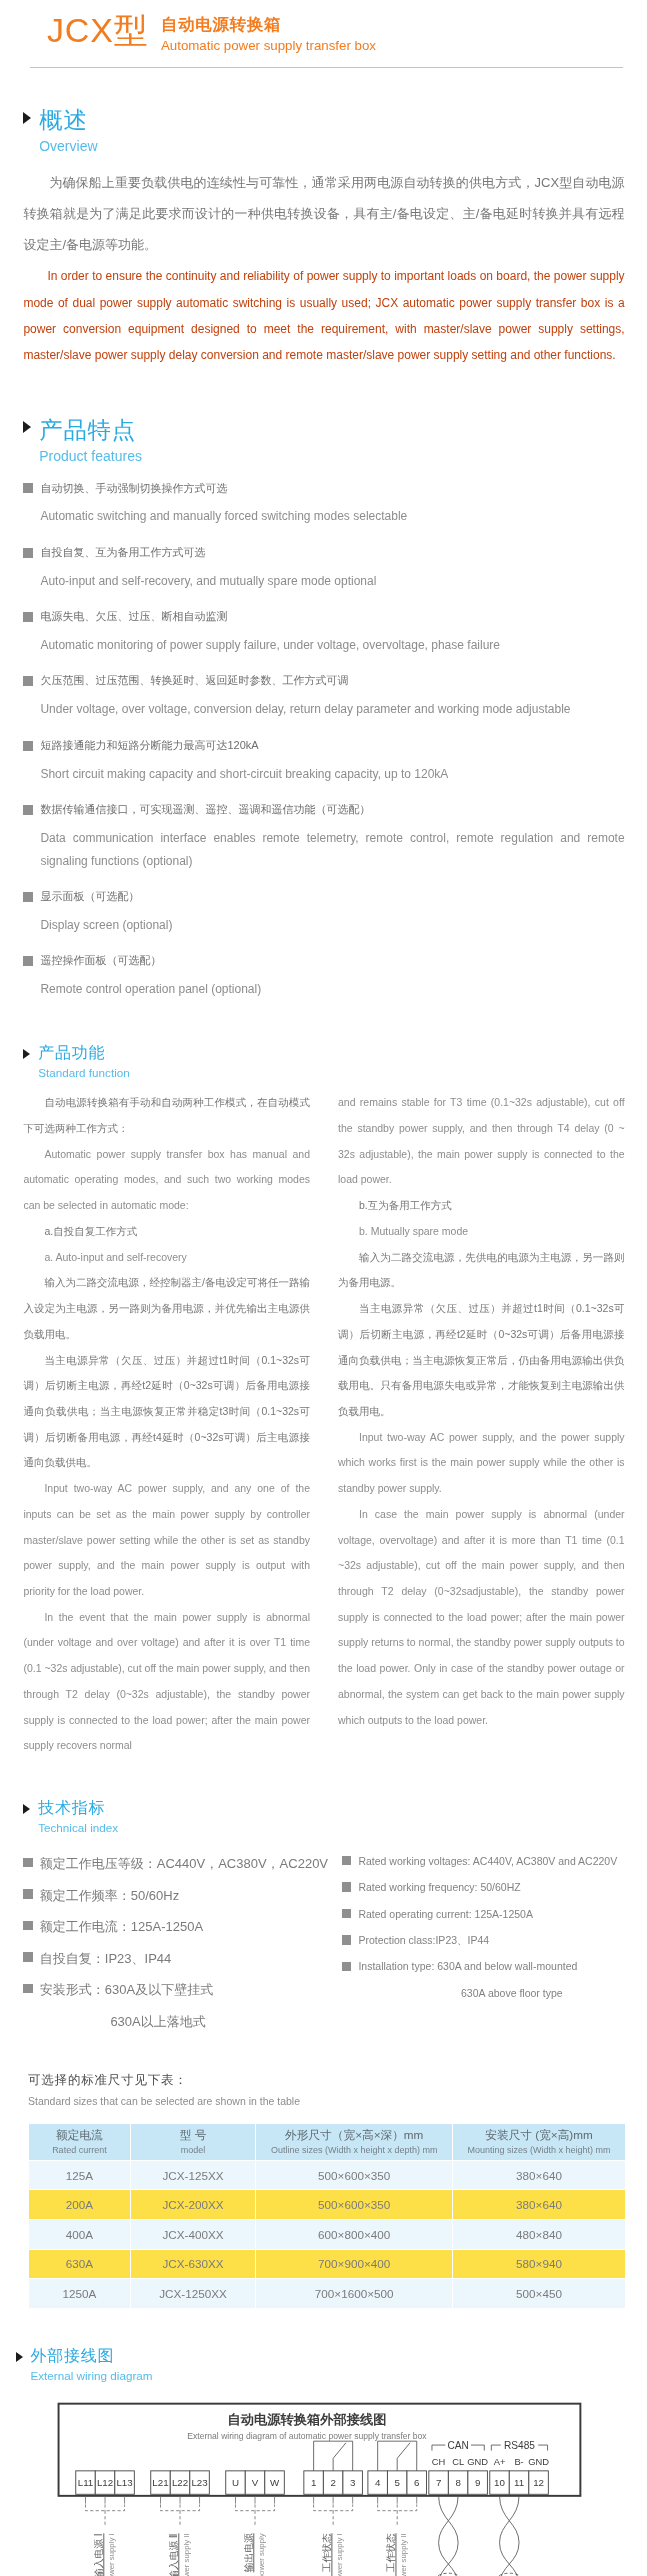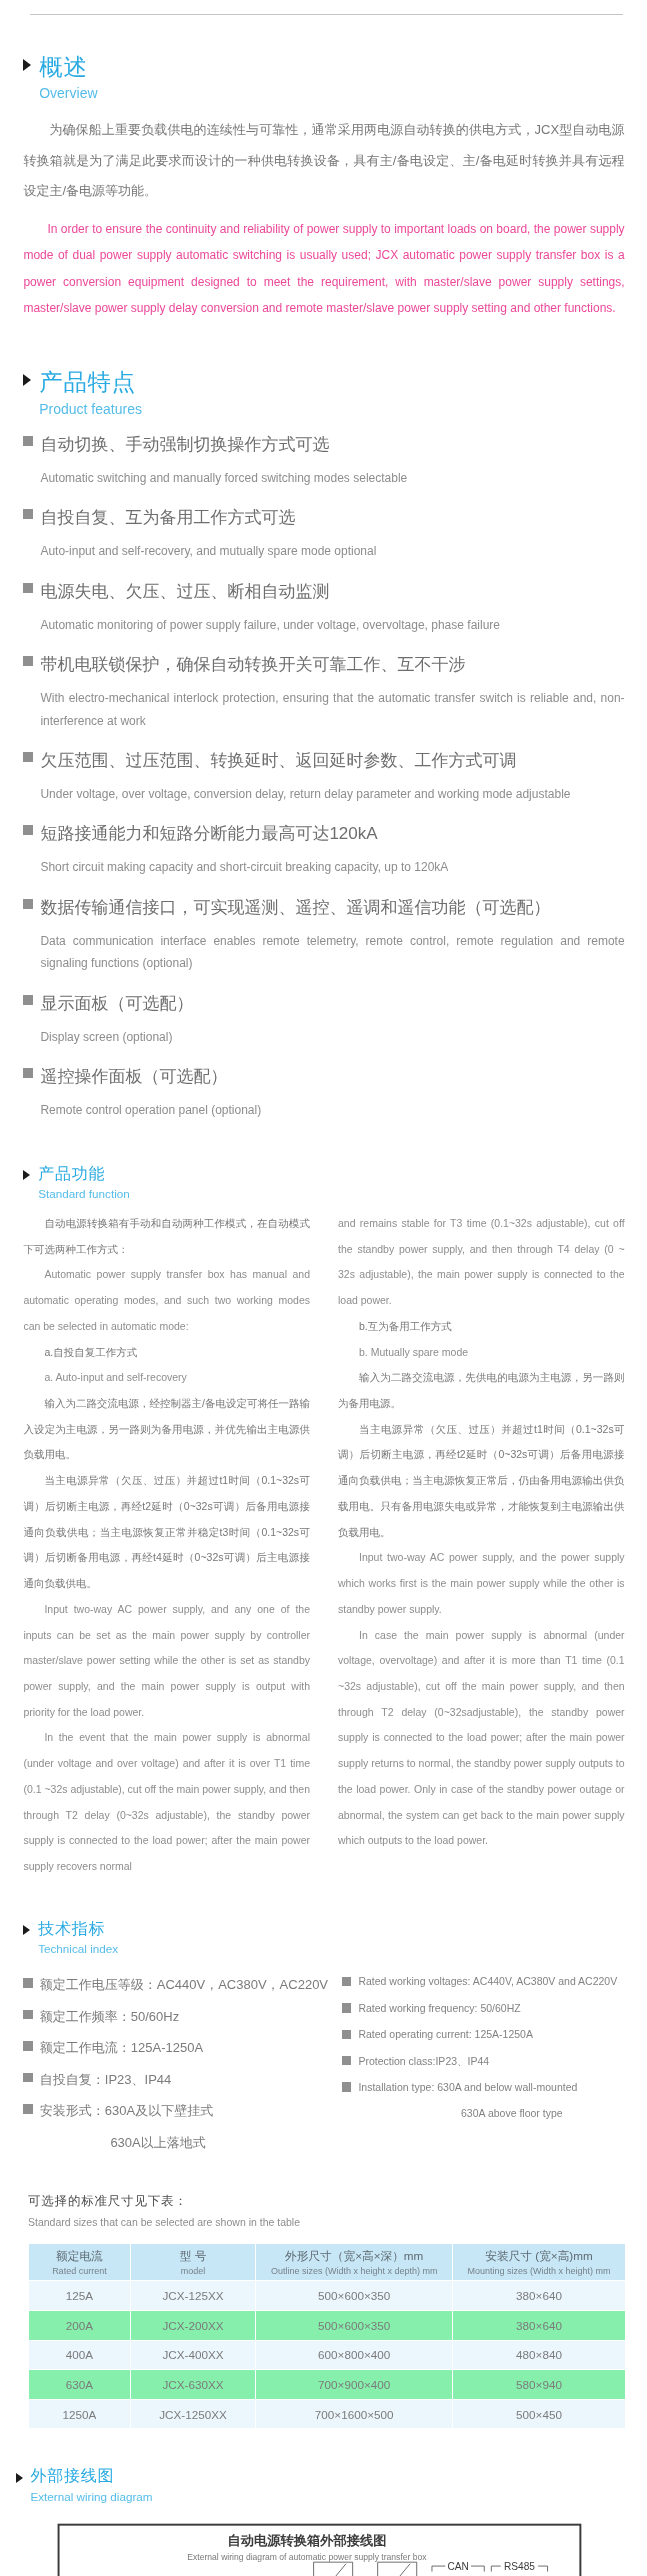--- a/index.html
+++ b/index.html
@@ -12,24 +12,24 @@
   .divider{height:0.8px;background:#c4c4c4;margin:14px 25px 0 30px;}
   .section{margin:36px 23.4px 0 23.4px;}
   .sec-head{display:flex;align-items:flex-start;gap:7.8px;}
   .tri{width:0;height:0;border-top:6.2px solid transparent;border-bottom:6.2px solid transparent;border-left:8.6px solid #1c1c1c;margin-top:7.8px;}
   .sec-titles .cn{color:#2aaae2;font-size:23.4px;letter-spacing:0.8px;}
   .sec-titles .en{color:#55bce9;font-size:14px;margin-top:2.3px;}
   .sec-head.small .cn{font-size:16px;}
   .sec-head.small .en{font-size:11.7px;}
   .sec-head.small .tri{border-top-width:5.5px;border-bottom-width:5.5px;border-left-width:7px;margin-top:6.2px;}
   .para-cn{color:#777;font-size:13px;line-height:2.35;text-align:justify;text-indent:2em;margin-top:14px;}
-  .para-en{color:#ec4899;font-size:12px;line-height:2.2;text-align:justify;text-indent:2em;margin-top:9px;}
+  .para-en{color:#c2410c;font-size:12px;line-height:2.2;text-align:justify;text-indent:2em;margin-top:3px;}
   
   .feat{margin-top:15.6px;}
-  .feat-cn{display:flex;color:#6e6e6e;font-size:17px;line-height:1.5;}
+  .feat-cn{display:flex;color:#6e6e6e;font-size:11px;line-height:1.5;}
   .sq{flex:none;width:10px;height:10px;background:#8f8f8f;margin:3.9px 7px 0 0;}
   .feat-en{color:#8d8d8d;font-size:12px;line-height:1.9;text-align:justify;margin:9.4px 0 0 17px;}
   
   .cols{display:flex;gap:28px;margin-top:11px;}
   .col{flex:1;min-width:0;}
   .fp-cn{color:#777;font-size:10.5px;line-height:2.45;text-align:justify;text-indent:2em;}
   .fp-sub{color:#777;font-size:10.5px;line-height:2.45;text-indent:2em;}
   .fp-sub.en{color:#8d8d8d;}
   .fp-en{color:#8d8d8d;font-size:10.5px;line-height:2.45;text-align:justify;text-indent:2em;}
   .fp-en.noind{text-indent:0;}
@@ -45,30 +45,37 @@
   .tech-right .ti.cont{margin-left:119px;}
   .size-note{margin:41px 23.4px 0 28px;}
   .note-cn{color:#4a4a4a;font-size:12.5px;letter-spacing:0.8px;}
   .note-en{color:#8d8d8d;font-size:10.5px;margin-top:6.2px;}
   table.sizes{width:598px;margin:15.6px 0 0 28px;border-collapse:separate;border-spacing:1.6px;}
   table.sizes th{background:#c7e6f6;font-weight:normal;padding:4.7px 3.1px;}
   table.sizes th .h-cn{color:#5f6b72;font-size:11.7px;}
   table.sizes th .h-en{color:#77838a;font-size:9px;margin-top:1.6px;}
   table.sizes td{text-align:center;color:#7b7b7b;font-size:11.7px;padding:7.8px 3.1px;}
   tr.rA td{background:#ecf6fd;}
-  tr.rB td{background:#86efac;margin-left:8px;}
+  tr.rB td{background:#fde047;margin-left:8px;}
   
   .wiring-wrap{margin:20px 0 0 41px;}
   svg text{font-family:"Liberation Sans","DejaVu Sans",sans-serif;}
 </style>
 </head>
 <body>
 
 <div class="page">
 
+  <div class="doc-header">
+    <div class="model-name">JCX型</div>
+    <div class="title-stack">
+      <div class="title-cn">自动电源转换箱</div>
+      <div class="title-en">Automatic power supply transfer box</div>
+    </div>
+  </div>
   <div class="divider"></div>
 
   <div class="section">
     <div class="sec-head">
       <span class="tri"></span>
       <div class="sec-titles">
         <div class="cn">概述</div>
         <div class="en">Overview</div>
       </div>
     </div>
@@ -98,27 +105,20 @@
             <span>自投自复、互为备用工作方式可选</span>
           </div>
           <div class="feat-en">Auto-input and self-recovery, and mutually spare mode optional</div>
         </div>
       <div class="feat">
           <div class="feat-cn">
             <span class="sq"></span>
             <span>电源失电、欠压、过压、断相自动监测</span>
           </div>
           <div class="feat-en">Automatic monitoring of power supply failure, under voltage, overvoltage, phase failure</div>
-        </div>
-      <div class="feat">
-          <div class="feat-cn">
-            <span class="sq"></span>
-            <span>带机电联锁保护，确保自动转换开关可靠工作、互不干涉</span>
-          </div>
-          <div class="feat-en">With electro-mechanical interlock protection, ensuring that the automatic transfer switch is reliable and, non-interference at work</div>
         </div>
       <div class="feat">
           <div class="feat-cn">
             <span class="sq"></span>
             <span>欠压范围、过压范围、转换延时、返回延时参数、工作方式可调</span>
           </div>
           <div class="feat-en">Under voltage, over voltage, conversion delay, return delay parameter and working mode adjustable</div>
         </div>
       <div class="feat">
           <div class="feat-cn">

